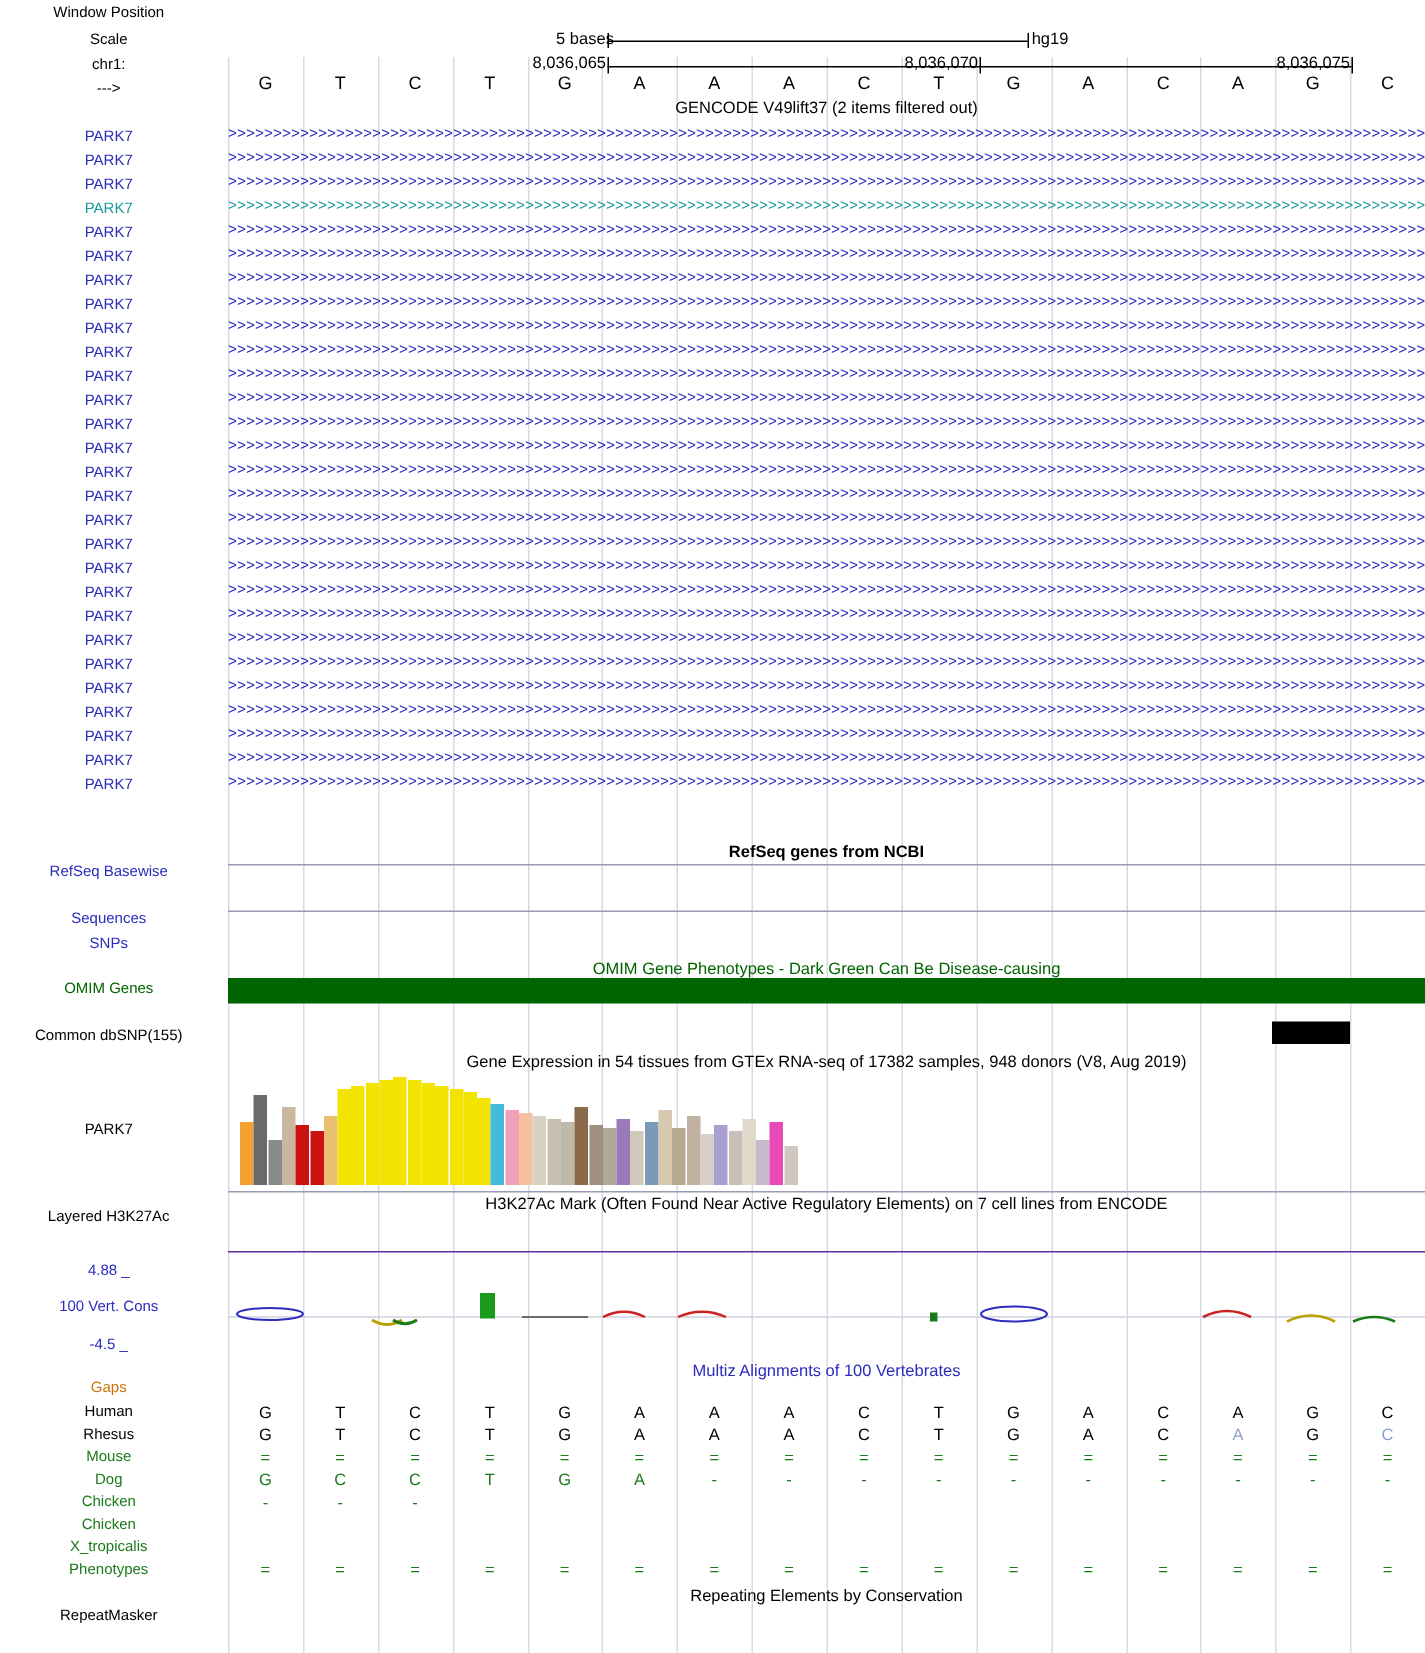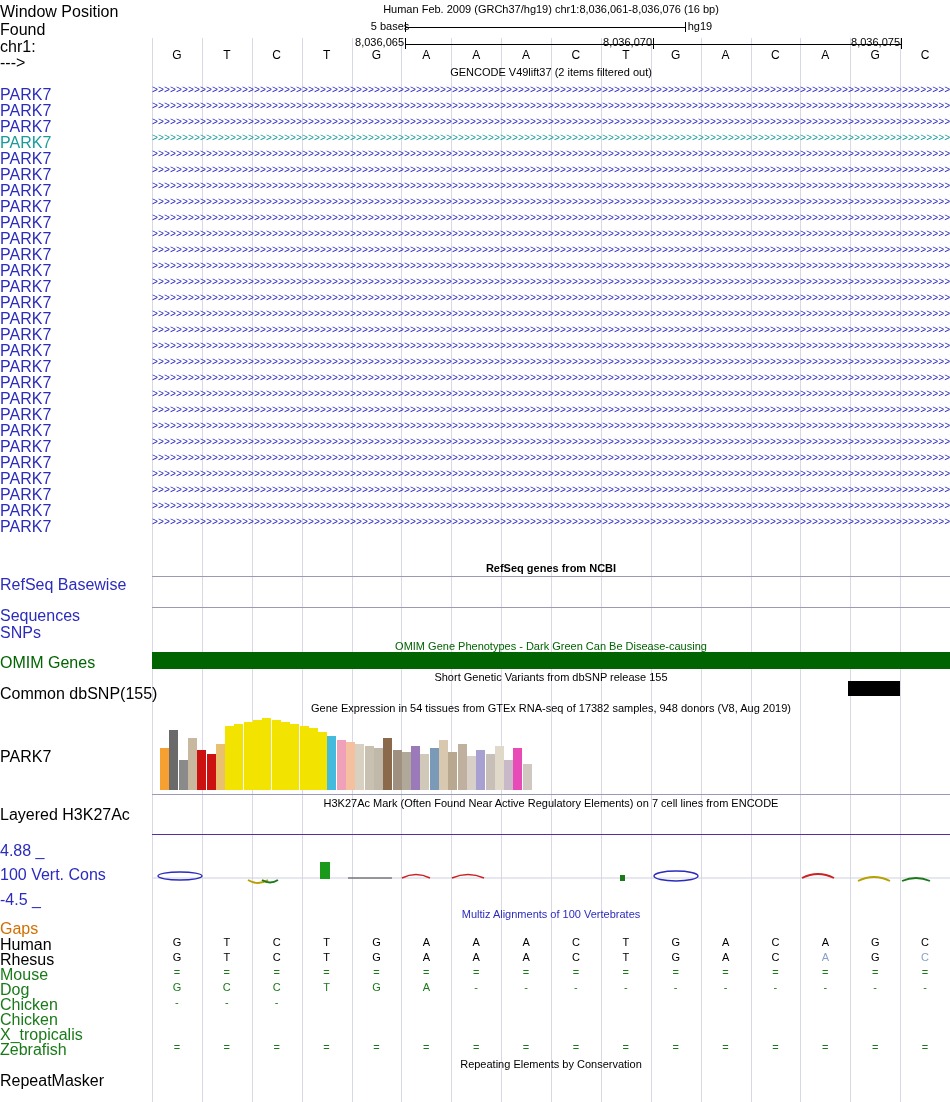--- a/index.html
+++ b/index.html
@@ -1,18 +1,18 @@
 <!DOCTYPE html>
 <html><head>
 <meta charset="utf-8">
 <style>
   html,body{margin:0;padding:0;background:#fff;}
   body{width:950px;height:1102px;font-family:"Liberation Sans",sans-serif;font-size:11px;color:#000;position:relative;overflow:hidden;}
   .wrap{position:relative;width:950px;height:1102px;}
-  .lbl{position:absolute;text-align:left;font-size:16px;color:#000;white-space:nowrap;}
+  .lbl{position:absolute;text-align:center;font-size:10px;color:#000;white-space:nowrap;}
   .lbl.blue{color:#2b2bbd;}
   .lbl.teal{color:#1a9a9a;}
   .lbl.dgreen{color:#006400;}
   .lbl.orange{color:#d07000;}
   .vgrid{position:absolute;top:0;bottom:0;width:1px;background:#d9d9e6;}
   .base{position:absolute;font-size:12px;text-align:center;width:30px;color:#000;}
   .park-row{position:absolute;left:152px;width:798px;height:13px;overflow:hidden;color:#2b2bbd;font-size:10px;letter-spacing:0px;white-space:nowrap;}
   .arrows{font-family:"Liberation Mono",monospace;font-size:10px;color:#2b2bbd;}
   .hdr-txt{position:absolute;text-align:center;font-size:11px;}
   .omim-bar{position:absolute;background:#006400;height:17px;left:152px;width:798px;}
@@ -43,25 +43,24 @@
       <div class="vgrid" style="left: 600.875px;"></div>
       <div class="vgrid" style="left: 650.75px;"></div>
       <div class="vgrid" style="left: 700.625px;"></div>
       <div class="vgrid" style="left: 750.5px;"></div>
       <div class="vgrid" style="left: 800.375px;"></div>
       <div class="vgrid" style="left: 850.25px;"></div>
       <div class="vgrid" style="left: 900.125px;"></div>
     </div>
 
   <div class="lbl" style="left:0;top:3px;width:145px;">Window Position</div>
-  <div class="lbl" style="left:0;top:21px;width:145px;">Found</div>
+  <div class="lbl" style="left:0;top:21px;width:145px;">Scale</div>
   <div class="lbl" style="left:0;top:38px;width:145px;">chr1:</div>
   <div class="lbl" style="left:0;top:54px;width:145px;">---&gt;</div>
 
-  <div class="hdr-txt" style="left:152px;top:3px;width:798px;">Human Feb. 2009 (GRCh37/hg19)   chr1:8,036,061-8,036,076 (16 bp)</div>
   <div class="hdr-txt" style="left:260px;top:20px;width:260px;">5 bases</div>
   <div class="hdr-txt" style="left:660px;top:20px;width:80px;">hg19</div>
 
   <div class="scale-line" style="left:405px;top:27px;width:280px;"></div>
   <div class="scale-tick" style="left:405px;top:22px;height:10px;"></div>
   <div class="scale-tick" style="left:685px;top:22px;height:10px;"></div>
 
   <div class="scale-line" style="left:405px;top:44px;width:496px;"></div>
   <div class="scale-tick" style="left:405px;top:38px;height:11px;"></div>
   <div class="scale-tick" style="left:653px;top:38px;height:11px;"></div>
@@ -210,21 +209,20 @@
   <div class="hdr-txt" style="left:152px;top:562px;width:798px;font-weight:bold;">RefSeq genes from NCBI</div>
 
   <div class="sep" style="left:152px;top:607px;width:798px;"></div>
   <div class="lbl blue" style="left:0;top:607px;width:145px;">Sequences</div>
   <div class="lbl blue" style="left:0;top:624px;width:145px;">SNPs</div>
 
   <div class="hdr-txt" style="left:152px;top:640px;width:798px;color:#006400;">OMIM Gene Phenotypes - Dark Green Can Be Disease-causing</div>
   <div class="lbl dgreen" style="left:0;top:654px;width:145px;">OMIM Genes</div>
   <div class="omim-bar" style="top:652px;"></div>
 
-  <div class="hdr-txt" style="left:152px;top:671px;width:798px;">Short Genetic Variants from dbSNP release 155</div>
   <div class="lbl" style="left:0;top:685px;width:145px;">Common dbSNP(155)</div>
   <div class="dbsnp-box" style="left:848px;top:681px;width:52px;"></div>
 
   <div class="hdr-txt" style="left:152px;top:702px;width:798px;">Gene Expression in 54 tissues from GTEx RNA-seq of 17382 samples, 948 donors (V8, Aug 2019)</div>
   <div class="lbl" style="left:0;top:748px;width:145px;">PARK7</div>
   <div id="gtexbars" class="gtex-wrap" style="width:400px;">
       <div class="gtex-bar" style="left: 0px; height: 42px; background: rgb(245, 160, 48);"></div>
       <div class="gtex-bar" style="left: 9.3px; height: 60px; background: rgb(106, 106, 106);"></div>
       <div class="gtex-bar" style="left: 18.6px; height: 30px; background: rgb(138, 138, 138);"></div>
       <div class="gtex-bar" style="left: 27.9px; height: 52px; background: rgb(200, 184, 160);"></div>
@@ -361,21 +359,21 @@
       <div class="seqcell" style="left: 760.438px; top: 45px; color: rgb(26, 122, 26);">-</div>
       <div class="seqcell" style="left: 810.312px; top: 45px; color: rgb(26, 122, 26);">-</div>
       <div class="seqcell" style="left: 860.188px; top: 45px; color: rgb(26, 122, 26);">-</div>
       <div class="seqcell" style="left: 910.062px; top: 45px; color: rgb(26, 122, 26);">-</div>
       <div class="lbl" style="left: 0px; top: 60px; width: 145px; color: rgb(26, 122, 26);">Chicken</div>
       <div class="seqcell" style="left: 161.938px; top: 60px; color: rgb(26, 122, 26);">-</div>
       <div class="seqcell" style="left: 211.812px; top: 60px; color: rgb(26, 122, 26);">-</div>
       <div class="seqcell" style="left: 261.688px; top: 60px; color: rgb(26, 122, 26);">-</div>
       <div class="lbl" style="left: 0px; top: 75px; width: 145px; color: rgb(26, 122, 26);">Chicken</div>
       <div class="lbl" style="left: 0px; top: 90px; width: 145px; color: rgb(26, 122, 26);">X_tropicalis</div>
-      <div class="lbl" style="left: 0px; top: 105px; width: 145px; color: rgb(26, 122, 26);">Zebrafish</div>
+      <div class="lbl" style="left: 0px; top: 105px; width: 145px; color: rgb(26, 122, 26);">Phenotypes</div>
       <div class="seqcell" style="left: 161.938px; top: 105px; color: rgb(26, 122, 26);">=</div>
       <div class="seqcell" style="left: 211.812px; top: 105px; color: rgb(26, 122, 26);">=</div>
       <div class="seqcell" style="left: 261.688px; top: 105px; color: rgb(26, 122, 26);">=</div>
       <div class="seqcell" style="left: 311.562px; top: 105px; color: rgb(26, 122, 26);">=</div>
       <div class="seqcell" style="left: 361.438px; top: 105px; color: rgb(26, 122, 26);">=</div>
       <div class="seqcell" style="left: 411.312px; top: 105px; color: rgb(26, 122, 26);">=</div>
       <div class="seqcell" style="left: 461.188px; top: 105px; color: rgb(26, 122, 26);">=</div>
       <div class="seqcell" style="left: 511.062px; top: 105px; color: rgb(26, 122, 26);">=</div>
       <div class="seqcell" style="left: 560.938px; top: 105px; color: rgb(26, 122, 26);">=</div>
       <div class="seqcell" style="left: 610.812px; top: 105px; color: rgb(26, 122, 26);">=</div>

